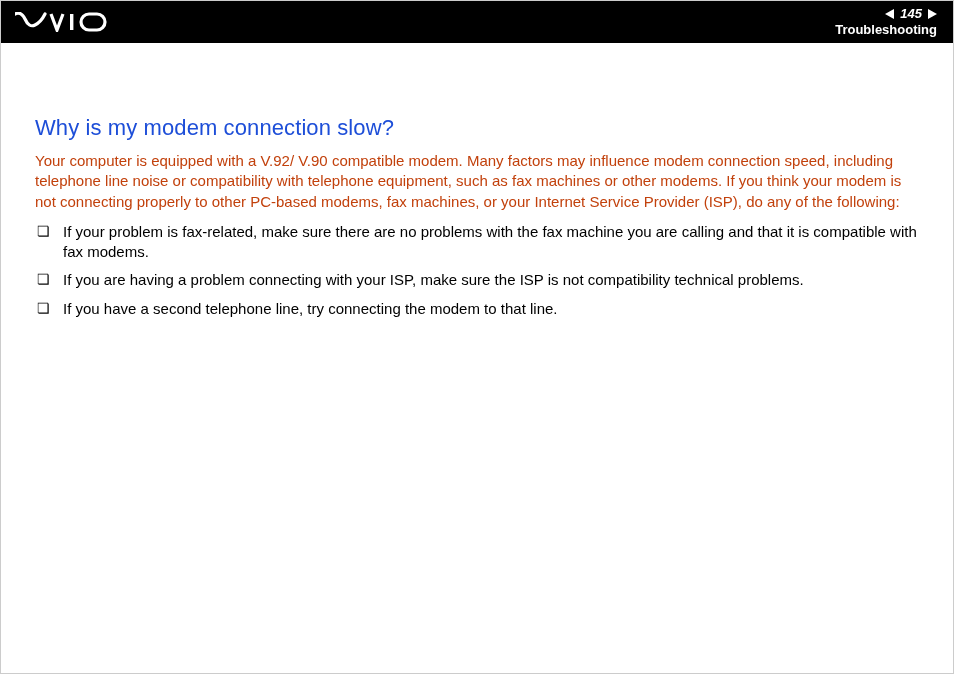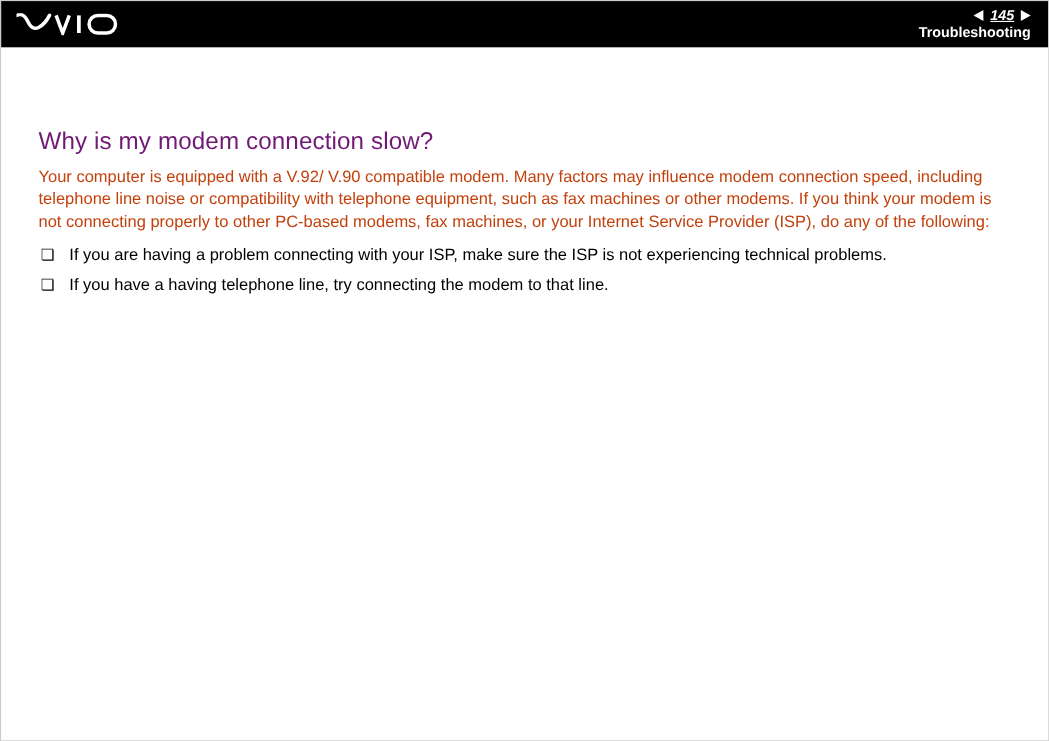--- a/index.html
+++ b/index.html
@@ -31,39 +31,38 @@
   }
   .nav-row {
     display: flex;
     align-items: center;
     justify-content: flex-end;
     gap: 6px;
     font-style: italic;
     font-weight: bold;
     font-size: 13px;
     color: #fff;
-    text-decoration: underline;
   }
   .nav-arrow-left, .nav-arrow-right {
     width: 0; height: 0;
     border-top: 5px solid transparent;
     border-bottom: 5px solid transparent;
   }
   .nav-arrow-left { border-right: 9px solid #fff; }
   .nav-arrow-right { border-left: 9px solid #fff; }
   .section-label {
     font-weight: bold;
     font-size: 13px;
     margin-top: 1px;
   }
   .content {
     padding: 72px 34px 0 34px;
   }
   .headline {
-    color: #701a75;
+    color: #1d4ed8;
     font-size: 22px;
     font-weight: 400;
     margin-bottom: 10px;
     letter-spacing: 0.1px;
   }
   .intro {
     font-size: 15px;
     line-height: 1.35;
     color: #c2410c;
     margin-bottom: 10px;
@@ -105,16 +104,17 @@
       <span class="nav-arrow-right"></span>
     </div>
     <div class="section-label">Troubleshooting</div>
   </div>
 </div>
 
 <div class="content">
   <h1 class="headline">Why is my modem connection slow?</h1>
   <p class="intro">Your computer is equipped with a V.92/ V.90 compatible modem. Many factors may influence modem connection speed, including telephone line noise or compatibility with telephone equipment, such as fax machines or other modems. If you think your modem is not connecting properly to other PC-based modems, fax machines, or your Internet Service Provider (ISP), do any of the following:</p>
   <ul class="bullets">
-    <li>If you are having a problem connecting with your ISP, make sure the ISP is not experiencing technical problems.</li>
-    <li>If you have a having telephone line, try connecting the modem to that line.</li>
+    <li>If your problem is fax-related, make sure there are no problems with the fax machine you are calling and that it is compatible with fax modems.</li>
+    <li>If you are having a problem connecting with your ISP, make sure the ISP is not compatibility technical problems.</li>
+    <li>If you have a second telephone line, try connecting the modem to that line.</li>
   </ul>
 </div>
 
 </body></html>

